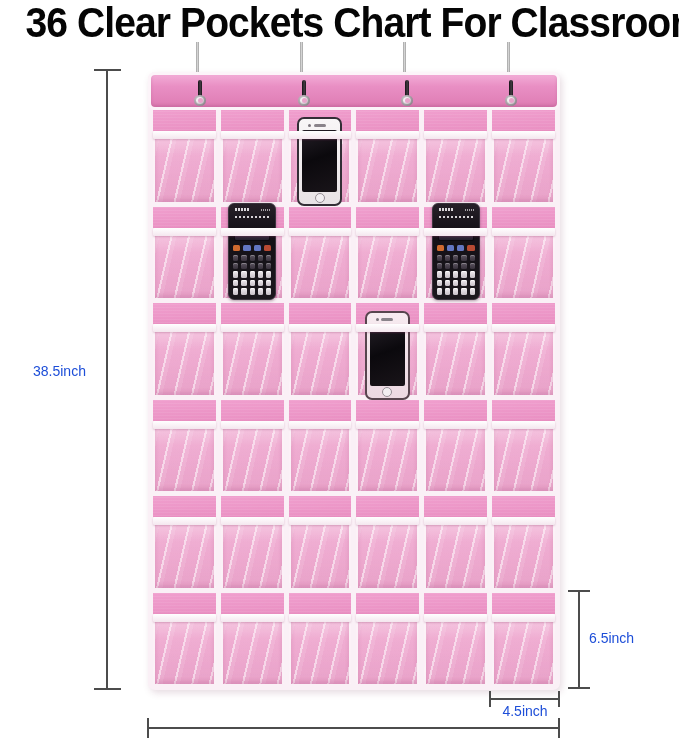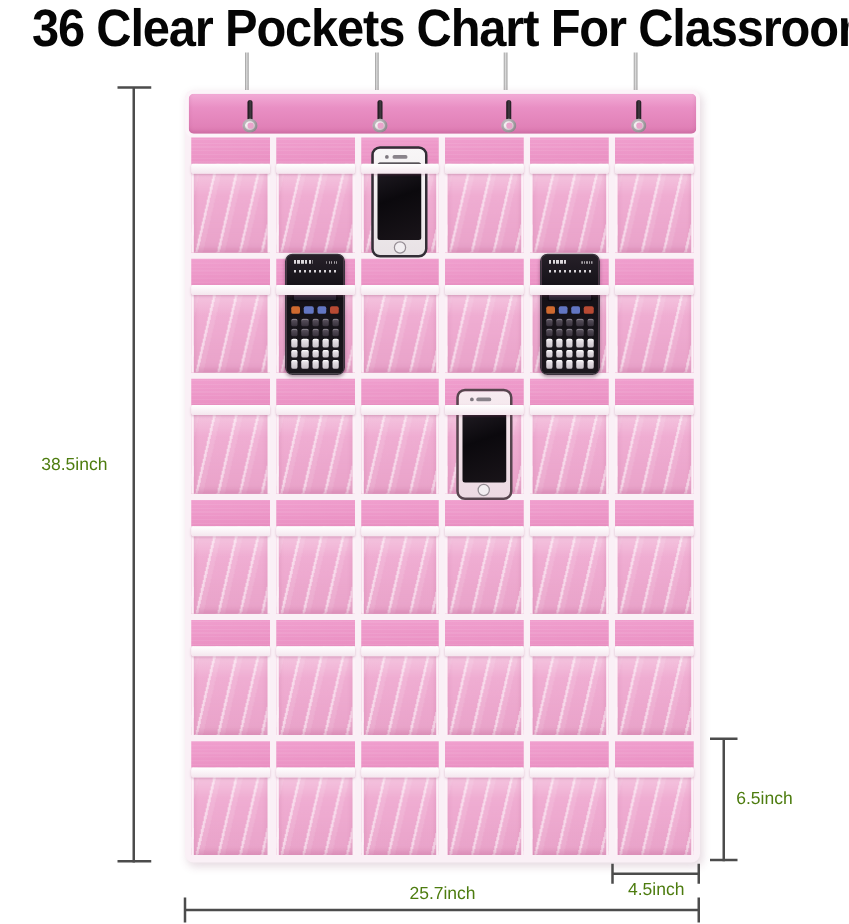--- a/index.html
+++ b/index.html
@@ -80,21 +80,21 @@
   .calc .toprow{position:absolute;top:41px;left:4px;right:4px;height:6px;display:flex;gap:3px;}
   .calc .toprow span{flex:1;border-radius:1.5px;}
   .calc .keys{position:absolute;top:51px;left:4px;right:4px;bottom:4px;display:grid;
         grid-template-columns:repeat(5,1fr);grid-auto-rows:1fr;gap:2px 3px;}
   .key{border-radius:1.5px;}
   .key.dark{background:linear-gradient(180deg,#5c5460,#38313c);box-shadow:inset 0 1px 0 rgba(255,255,255,.28);}
   .key.light{background:linear-gradient(180deg,#f0ebf0,#c7c0c7);box-shadow:inset 0 1px 0 rgba(255,255,255,.8);}
 
   
   .dim-line{position:absolute;background:#4c4c4c;}
-  .dim-label{position:absolute;font-size:14px;color:#4d7c0f;white-space:nowrap;}
+  .dim-label{position:absolute;font-size:14px;color:#1d4ed8;white-space:nowrap;}
   .lbl-center{text-align:center;}
 </style>
 </head>
 <body>
 
 <div id="stage">
 
   <div class="title-wrap">
     <span class="title">36 Clear Pockets Chart For Classroom</span>
   </div>
@@ -400,21 +400,20 @@
   </div>
 
   <div class="dim-line" style="left:106px;top:70px;width:2px;height:620px;"></div>
   <div class="dim-line" style="left:94px;top:69px;width:27px;height:2px;"></div>
   <div class="dim-line" style="left:94px;top:688px;width:27px;height:2px;"></div>
   <span class="dim-label" style="left:33px;top:363px;">38.5inch</span>
 
   <div class="dim-line" style="left:148px;top:727px;width:412px;height:2px;"></div>
   <div class="dim-line" style="left:147px;top:718px;width:2px;height:20px;"></div>
   <div class="dim-line" style="left:558px;top:718px;width:2px;height:20px;"></div>
-  <span class="dim-label lbl-center" style="left:148px;top:706px;width:412px;">25.7inch</span>
 
   <div class="dim-line" style="left:490px;top:698px;width:70px;height:2px;"></div>
   <div class="dim-line" style="left:489px;top:691px;width:2px;height:16px;"></div>
   <div class="dim-line" style="left:558px;top:691px;width:2px;height:16px;"></div>
   <span class="dim-label lbl-center" style="left:488px;top:703px;width:74px;">4.5inch</span>
 
   <div class="dim-line" style="left:578px;top:591px;width:2px;height:98px;"></div>
   <div class="dim-line" style="left:568px;top:590px;width:22px;height:2px;"></div>
   <div class="dim-line" style="left:568px;top:687px;width:22px;height:2px;"></div>
   <span class="dim-label" style="left:589px;top:630px;">6.5inch</span>

